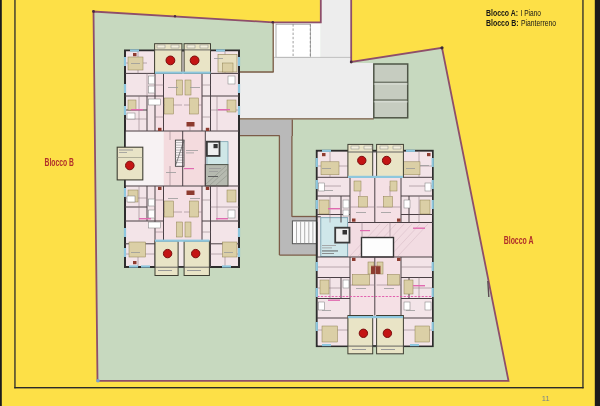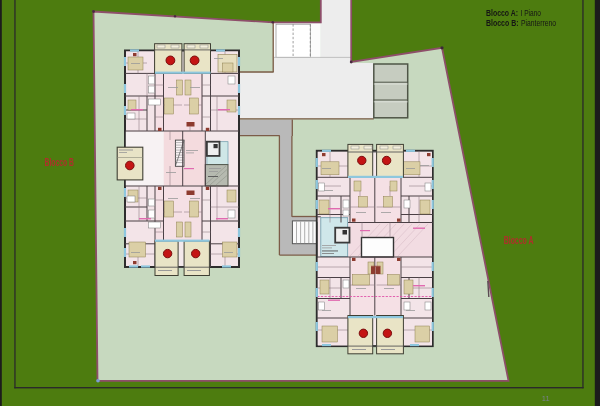--- a/index.html
+++ b/index.html
@@ -1,16 +1,16 @@
 <!DOCTYPE html>
 <html><head>
 <meta charset="utf-8">
 <style>
 html,body{margin:0;padding:0;background:#fff;}
-#page{position:relative;width:600px;height:406px;overflow:hidden;background:#4d7c0f;
+#page{position:relative;width:600px;height:406px;overflow:hidden;background:#fde047;
 font-family:"Liberation Sans",sans-serif;}
 svg{position:absolute;left:0;top:0;}
 </style>
 </head>
 <body>
 <div id="page">
 <svg width="600" height="406" viewBox="0 0 600 406">
 
   <polygon points="93.5,11.5 272.8,22.3 320.8,22.3 320.8,0 351.2,0 351.2,62 442,47.8 508.5,380.8 97.5,380.8" fill="#c7d9bf"></polygon>
 

